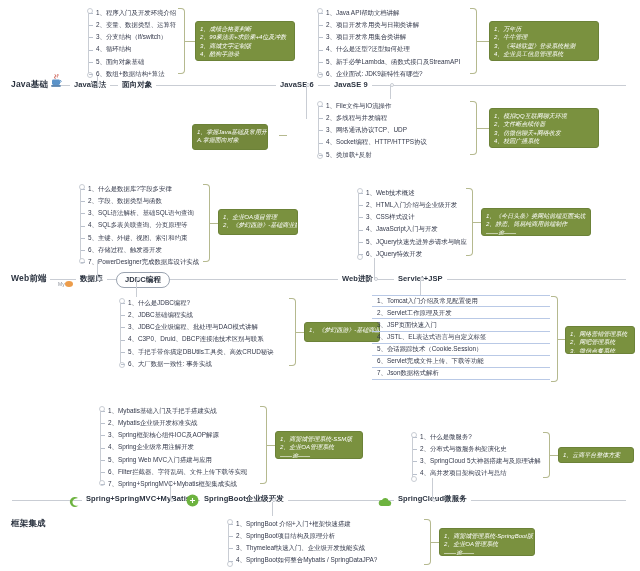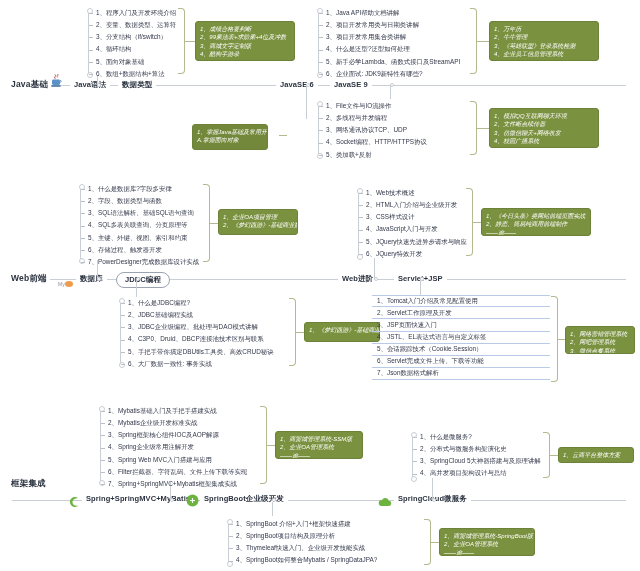--- a/index.html
+++ b/index.html
@@ -154,21 +154,21 @@
     <svg width="13" height="15" viewBox="0 0 13 15">
       <path d="M5 1.5c2.2 1.6-1.8 2.3 .3 4.2" stroke="#c0392b" stroke-width="1" fill="none"></path>
       <path d="M7.5 1c1.8 1.4-1 2-.2 3.4" stroke="#c0392b" stroke-width=".8" fill="none"></path>
       <rect x="2" y="6.5" width="8" height="5.4" rx="1.4" fill="#5b93c9"></rect>
       <rect x="1.2" y="12.3" width="9.6" height="1.4" rx=".6" fill="#3b6fa3"></rect>
       <path d="M10 7.4c1.6 0 1.8 2-.4 2" stroke="#5b93c9" stroke-width="1" fill="none"></path>
     </svg>
   </div>
 
   <div class="node-label" style="left:70px; top:80px;">Java语法</div>
-  <div class="node-label" style="left:118px; top:80px;">数据类型</div>
+  <div class="node-label" style="left:118px; top:80px;">面向对象</div>
   <div class="node-label" style="left:276px; top:80px;">JavaSE 6</div>
   <div class="node-label" style="left:330px; top:80px;">JavaSE 9</div>
 
   <div class="dot" style="left:97px; top:83px;"></div>
   <div class="dot" style="left:306px; top:83px;"></div>
   <div class="dot" style="left:390px; top:83px;"></div>
 
   <div class="spine" style="left:88px; top:10px; height:66px;"></div>
   <div class="vstub" style="left:97px; top:76px; height:9px;"></div>
   <div class="list dashed" style="left:94px; top:7px;">
@@ -331,21 +331,21 @@
     </div>
   <div class="stub" style="left:558px; top:339px; width:7px;"></div>
   <div class="green-box" style="left:565px; top:326px; width:70px; height:28px;">
     <span class="gi">1、网络营销管理系统</span>
     <span class="gi">2、网吧管理系统</span>
     <span class="gi">3、微信点餐系统</span>
   </div>
 
   <div class="row-axis" style="left:12px; top:500px; width:614px;"></div>
 
-  <div class="row-label" style="left:8px; top:478px;">框架集成</div>
+  <div class="row-label" style="left:8px; top:518px;">框架集成</div>
 
   <div class="icon" style="left:68px; top:494px;">
     <svg width="12" height="12" viewBox="0 0 12 12">
       <path d="M10 2a5 5 0 1 0 .6 7.2c-1.4 1-3.6.9-5-.4-1.6-1.5-1.5-4 .3-5.3C7.2 2.4 8.8 2.2 10 2z" fill="#6db33f"></path>
     </svg>
   </div>
   <div class="node-label" style="left:82px; top:494px;">Spring+SpringMVC+MyBatis</div>
 
   <div class="icon" style="left:186px; top:493px;">
     <svg width="13" height="13" viewBox="0 0 13 13">

